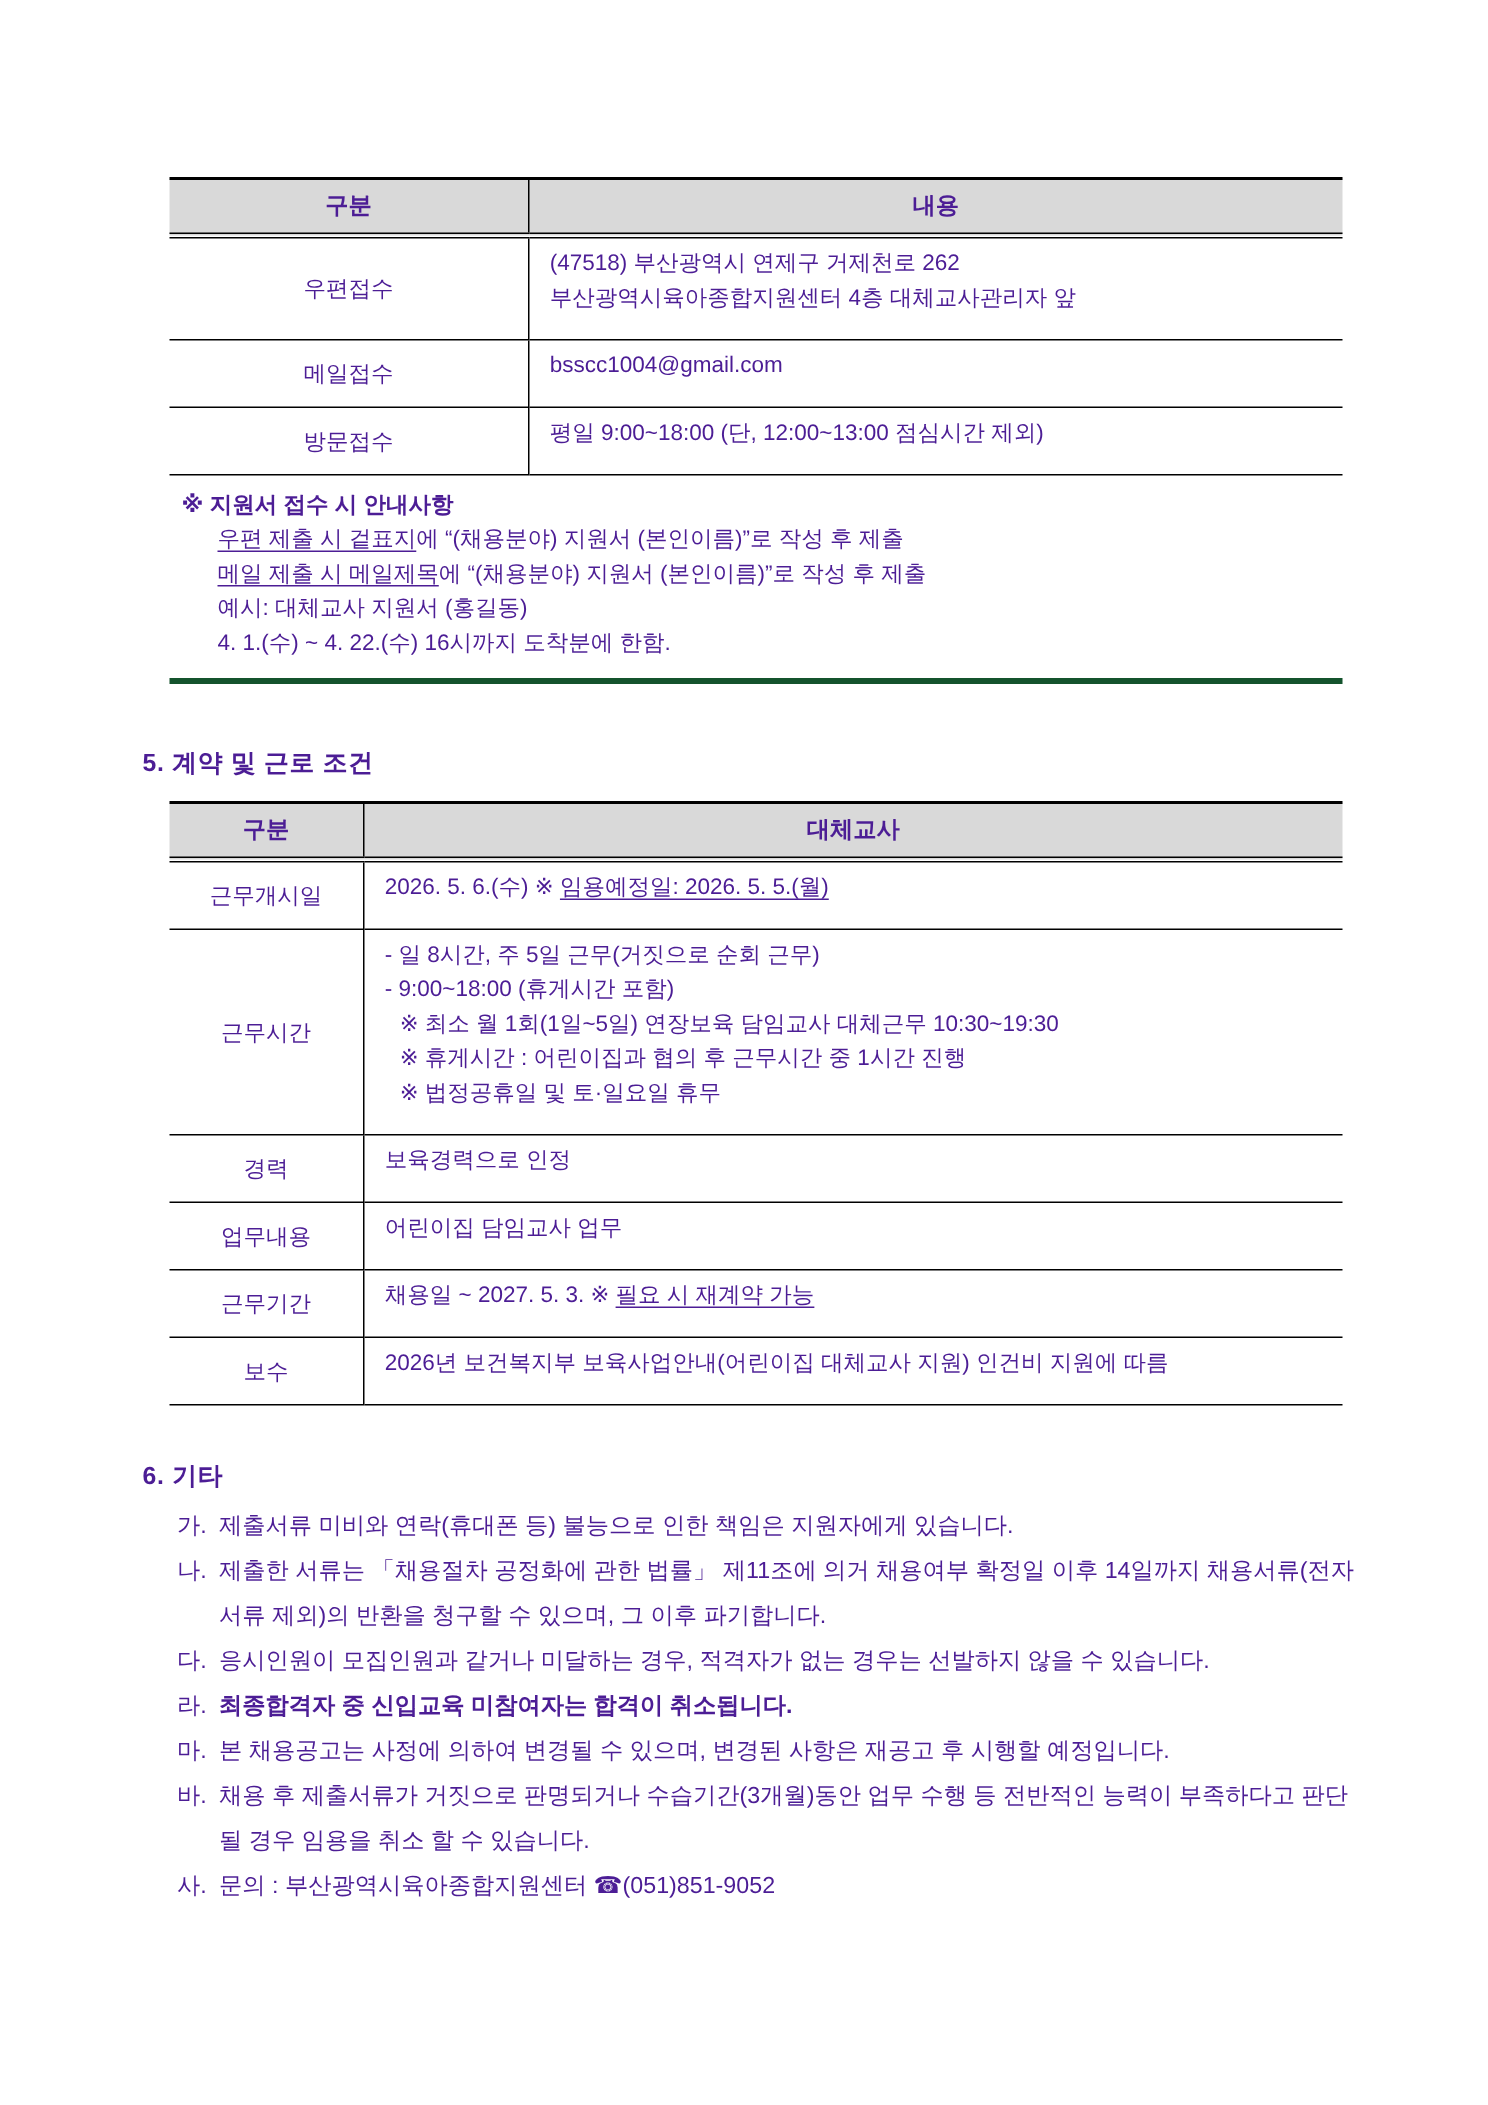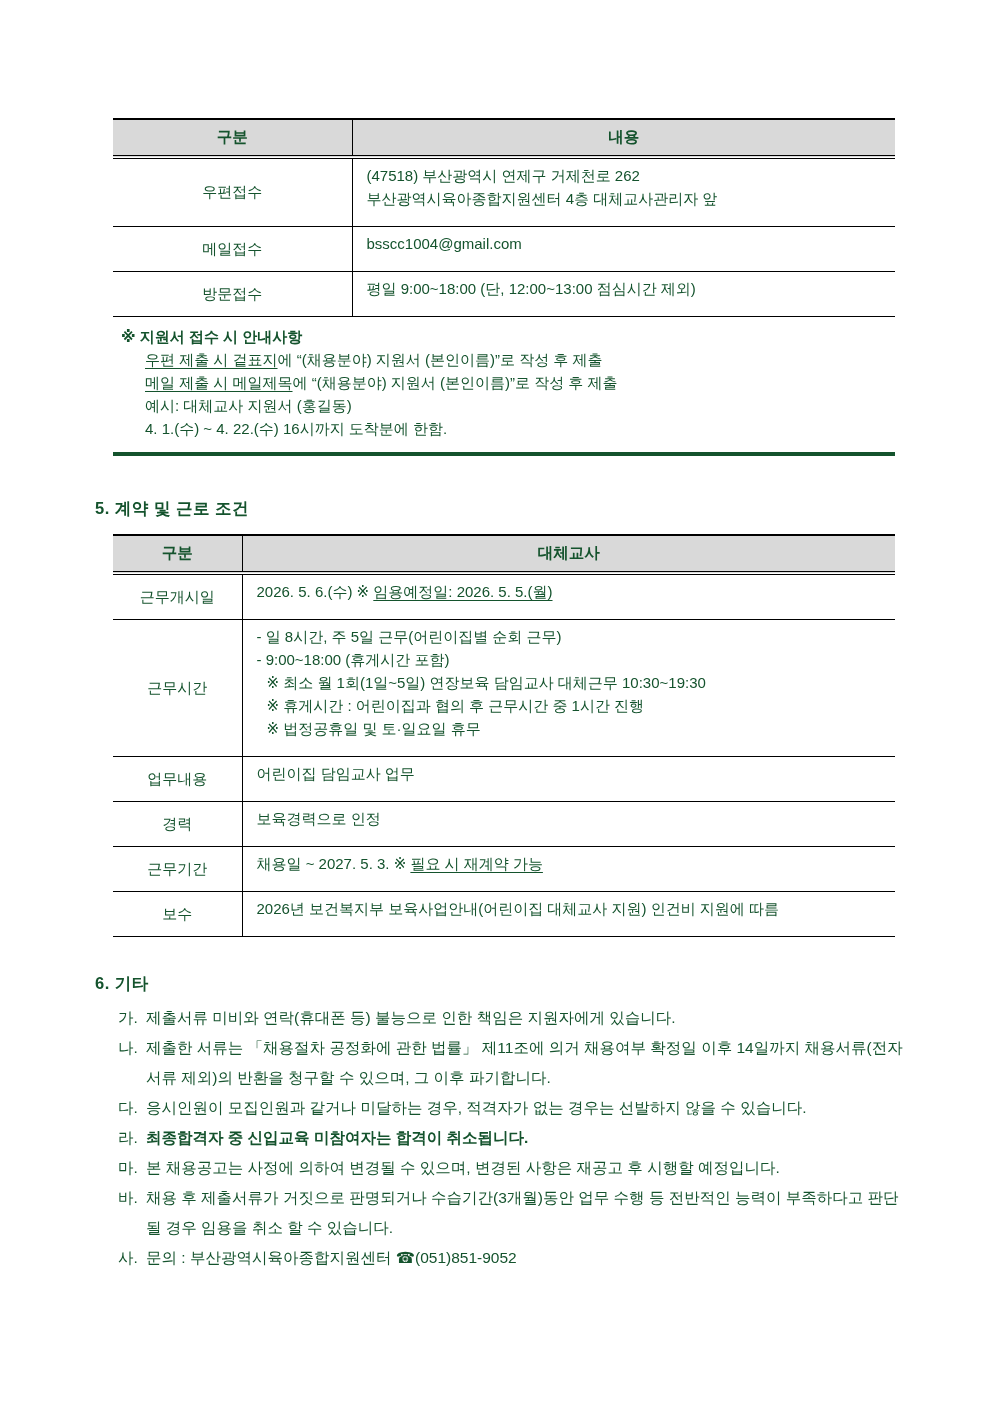--- a/index.html
+++ b/index.html
@@ -3,21 +3,21 @@
 <meta charset="utf-8">
 <style>
   * { margin: 0; padding: 0; box-sizing: border-box; }
   html, body { background: #ffffff; }
   .page {
     position: relative;
     width: 992px;
     height: 1403px;
     margin: 0 auto;
     background: #ffffff;
-    color: #14532d;
+    color: #4c1d95;
     font-family: "Liberation Sans", "DejaVu Sans", sans-serif;
     overflow: hidden;
   }
 
   
   table.tbl {
     border-collapse: collapse;
     margin-left: 113px;
     width: 782px;
     border-top: 2px solid #000;
@@ -155,36 +155,36 @@
     <tbody>
       <tr>
         <td class="cat">근무개시일</td>
         <td class="val">
           <span>2026. 5. 6.(수) ※ </span><span class="u">임용예정일: 2026. 5. 5.(월)</span>
         </td>
       </tr>
       <tr>
         <td class="cat">근무시간</td>
         <td class="val">
-          <div>- 일 8시간, 주 5일 근무(어린이집별 순회 근무)</div>
+          <div>- 일 8시간, 주 5일 근무(거짓으로 순회 근무)</div>
           <div>- 9:00~18:00 (휴게시간 포함)</div>
           <div class="ind">※ 최소 월 1회(1일~5일) 연장보육 담임교사 대체근무 10:30~19:30</div>
           <div class="ind">※ 휴게시간 : 어린이집과 협의 후 근무시간 중 1시간 진행</div>
           <div class="ind">※ 법정공휴일 및 토·일요일 휴무</div>
         </td>
       </tr>
       <tr>
+        <td class="cat">경력</td>
+        <td class="val">보육경력으로 인정</td>
+      </tr>
+      <tr>
         <td class="cat">업무내용</td>
         <td class="val">어린이집 담임교사 업무</td>
       </tr>
       <tr>
-        <td class="cat">경력</td>
-        <td class="val">보육경력으로 인정</td>
-      </tr>
-      <tr>
         <td class="cat">근무기간</td>
         <td class="val">
           <span>채용일 ~ 2027. 5. 3.  ※ </span><span class="u">필요 시 재계약 가능</span>
         </td>
       </tr>
       <tr>
         <td class="cat">보수</td>
         <td class="val">2026년 보건복지부 보육사업안내(어린이집 대체교사 지원) 인건비 지원에 따름</td>
       </tr>
     </tbody>

